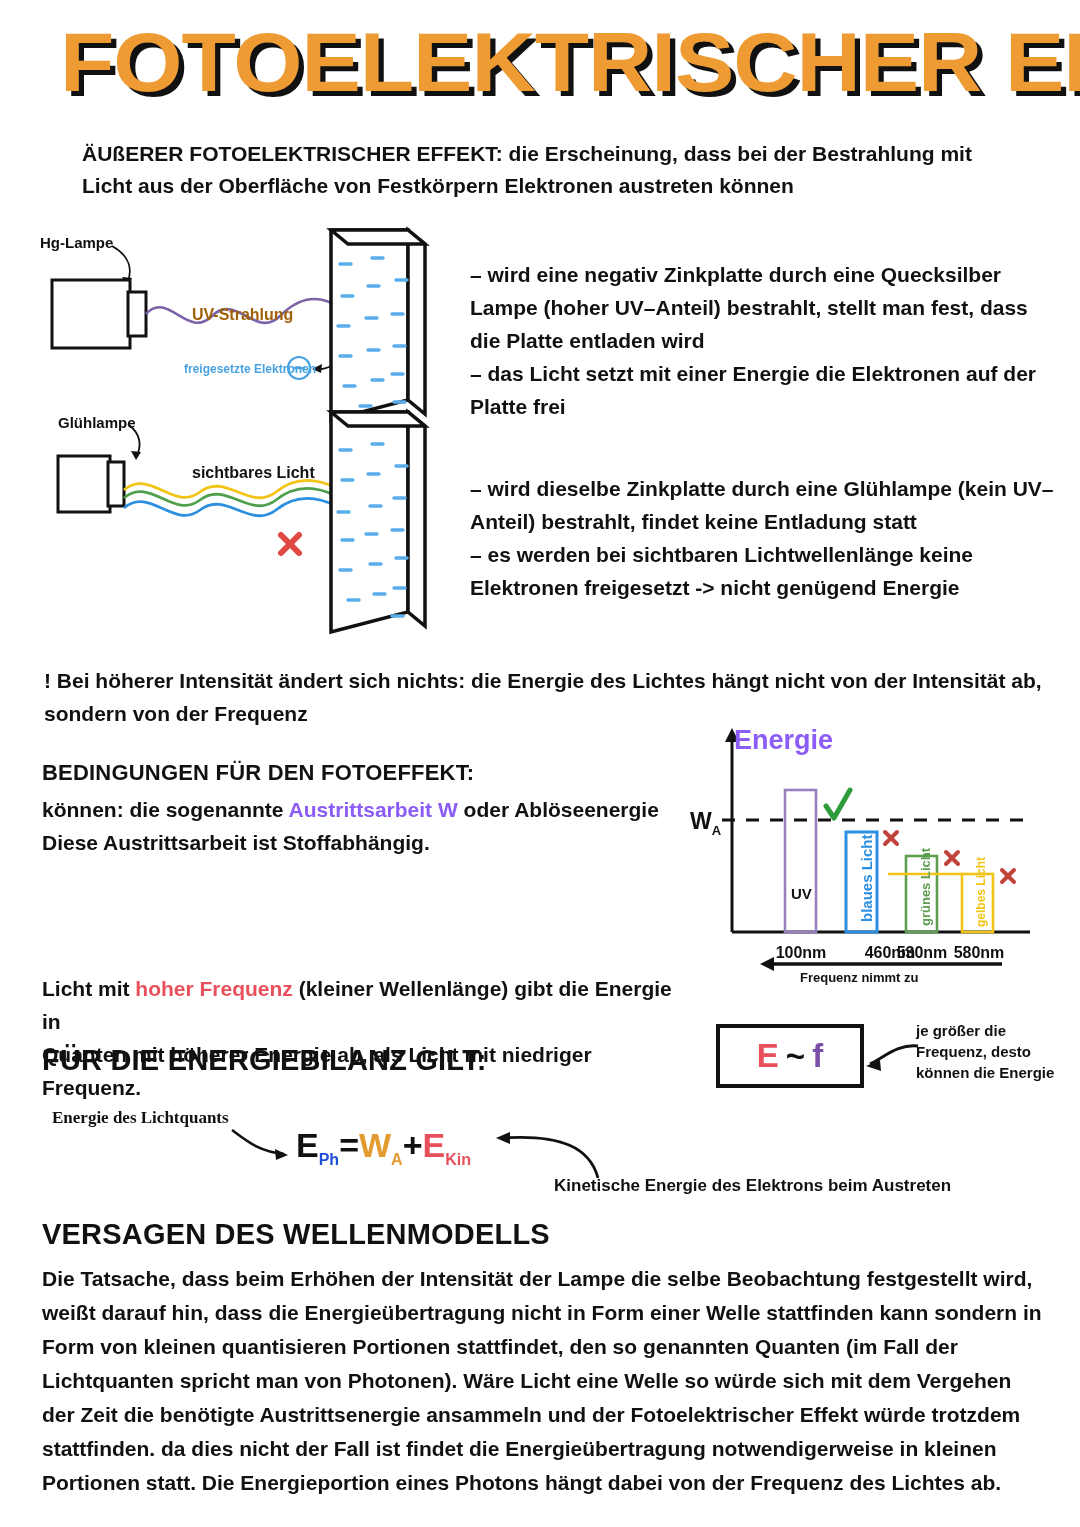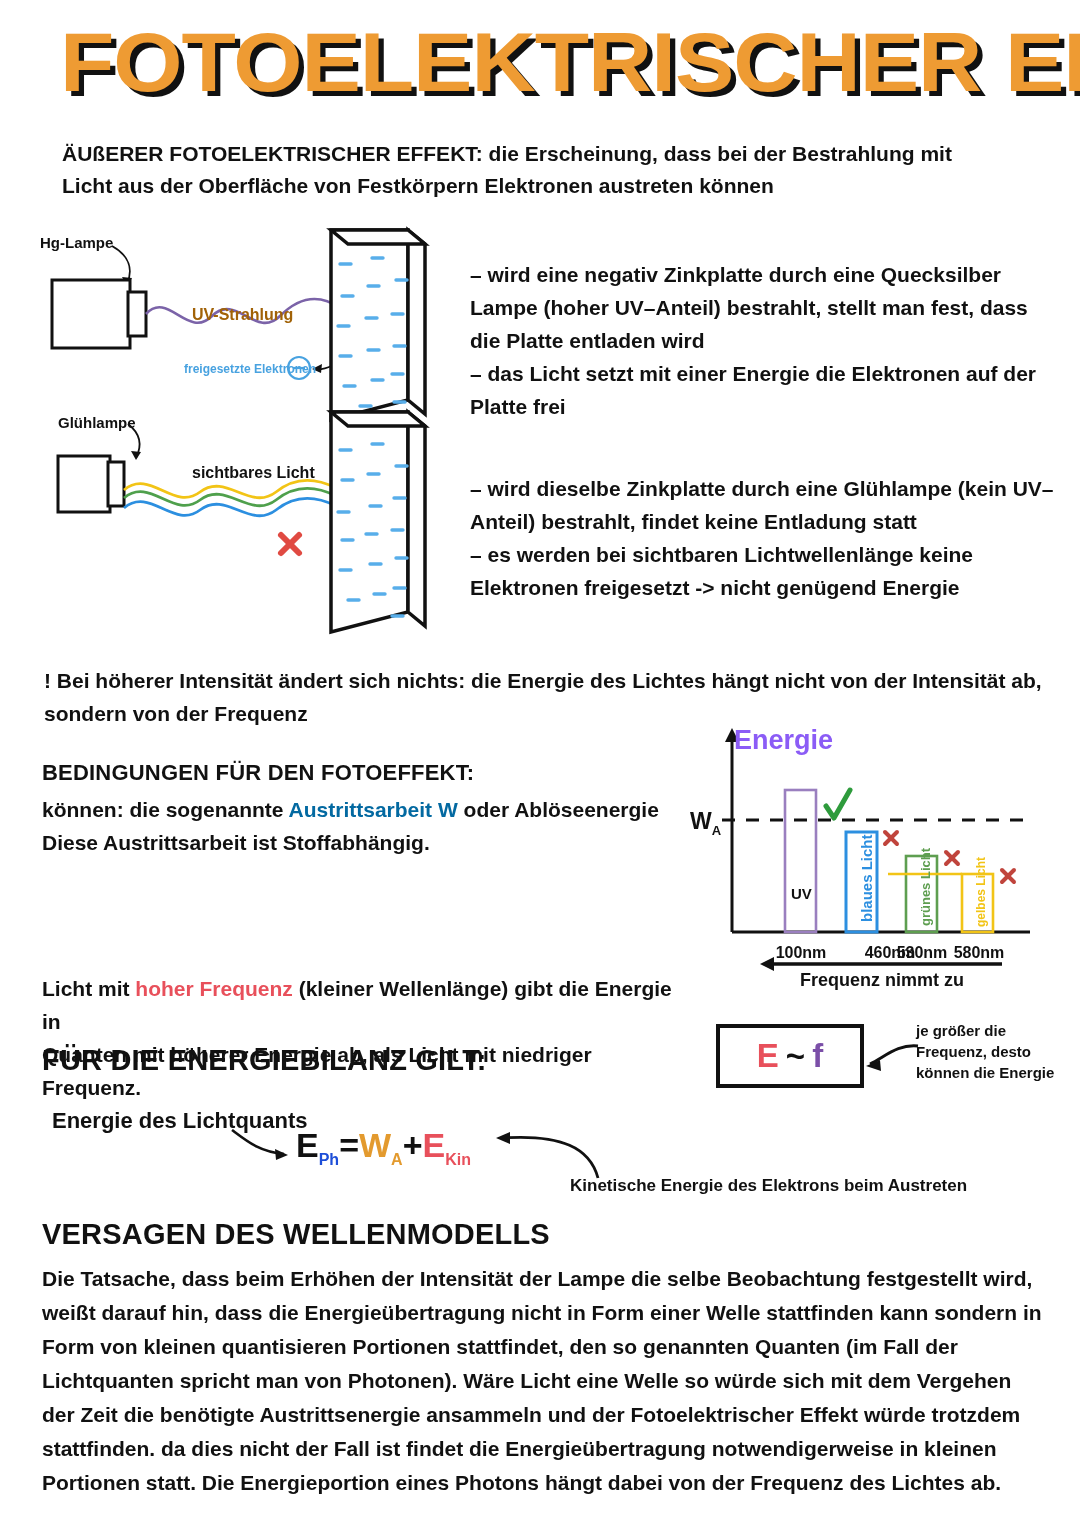--- a/index.html
+++ b/index.html
@@ -45,21 +45,21 @@
   .txt {
     position: absolute;
     font-family: "Liberation Sans Narrow", "Liberation Sans", sans-serif;
     font-weight: bold;
     color: #111111;
   }
   .lead { font-size: 21px; line-height: 32px; }
   .body18 { font-size: 21px; line-height: 33px; }
   .head-sm { font-size: 22px; line-height: 30px; font-weight: bold; letter-spacing: .2px;}
   .head-lg { font-size: 29px; line-height: 36px; font-weight: bold; letter-spacing: .2px;}
-  .hl-orange { color: #0369a1; }
+  .hl-orange { color: #8b5cf6; }
   .hl-red { color: #E8505B; }
 
   
   #diagram {
     position: absolute;
     left: 0px;
     top: 222px;
     width: 470px;
     height: 440px;
   }
@@ -86,21 +86,21 @@
   }
   .chart-txt {
     position: absolute;
     font-family: "Liberation Sans Narrow", "Liberation Sans", sans-serif;
     font-weight: bold;
     white-space: nowrap;
   }
   #chart-ylabel { left: 44px; top: 3px; font-size: 27px; color: #8b5cf6; }
   #chart-wa { left: 0px; top: 86px; font-size: 23px; color: #111; }
   #chart-wa sub { font-size: 13px; }
-  #chart-freq-note { left: 110px; top: 248px; font-size: 18px; color: #111; }
+  #chart-freq-note { left: 110px; top: 248px; font-size: 13px; color: #111; }
   .tick {
     position: absolute;
     top: 222px;
     font-size: 16px;
     font-weight: bold;
     color: #111;
     text-align: center;
     font-family: "Liberation Sans Narrow", "Liberation Sans", sans-serif;
   }
   .barlabel {
@@ -142,45 +142,45 @@
     font-weight: bold;
     font-size: 15px;
     line-height: 21px;
     color: #111;
   }
 
   
   #eq-area { position: absolute; left: 0; top: 1098px; width: 1080px; height: 106px; }
   #eq-left-label {
     position: absolute; left: 52px; top: 10px;
-    font-family: Liberation Sans, sans-serif;
-    font-weight: bold; font-size: 22px; color: #111;
+    font-family: Liberation Serif, serif;
+    font-weight: bold; font-size: 17px; color: #111;
   }
   #eq-main {
     position: absolute; left: 296px; top: 28px;
     font-family: "Liberation Sans Narrow", "Liberation Sans", sans-serif;
     font-weight: bold; font-size: 34px; white-space: nowrap;
   }
   #eq-main sub { font-size: 16px; }
   #eq-right-label {
-    position: absolute; left: 570px; top: 78px;
+    position: absolute; left: 554px; top: 78px;
     font-family: "Liberation Sans Narrow", "Liberation Sans", sans-serif;
     font-weight: bold; font-size: 17px; color: #111;
   }
 
   svg { display: block; overflow: visible; }
 </style>
 </head>
 <body>
 
 <div id="title-wrap">
   <div id="page-title" class="cond">FOTOELEKTRISCHER EFFEKT</div>
 </div>
 
-<div class="txt lead" style="left:62px; top:138px; width:930px;">ÄUßERER FOTOELEKTRISCHER EFFEKT: die Erscheinung, dass bei der Bestrahlung mit Licht aus der Oberfläche von Festkörpern Elektronen austreten können</div>
+<div class="txt lead" style="left:82px; top:138px; width:930px;">ÄUßERER FOTOELEKTRISCHER EFFEKT: die Erscheinung, dass bei der Bestrahlung mit Licht aus der Oberfläche von Festkörpern Elektronen austreten können</div>
 
 <div id="diagram">
 
   <svg width="470" height="440" viewBox="0 0 470 440">
 
     <path d="M112,24 C130,34 133,48 127,62" stroke="#111" stroke-width="1.8" fill="none"></path>
     <path d="M127,64 l-5,-9 l10,1 z" fill="#111"></path>
 
     <rect x="52" y="58" width="78" height="68" fill="#fff" stroke="#111" stroke-width="3"></rect>
     <rect x="128" y="70" width="18" height="44" fill="#fff" stroke="#111" stroke-width="3"></rect>

